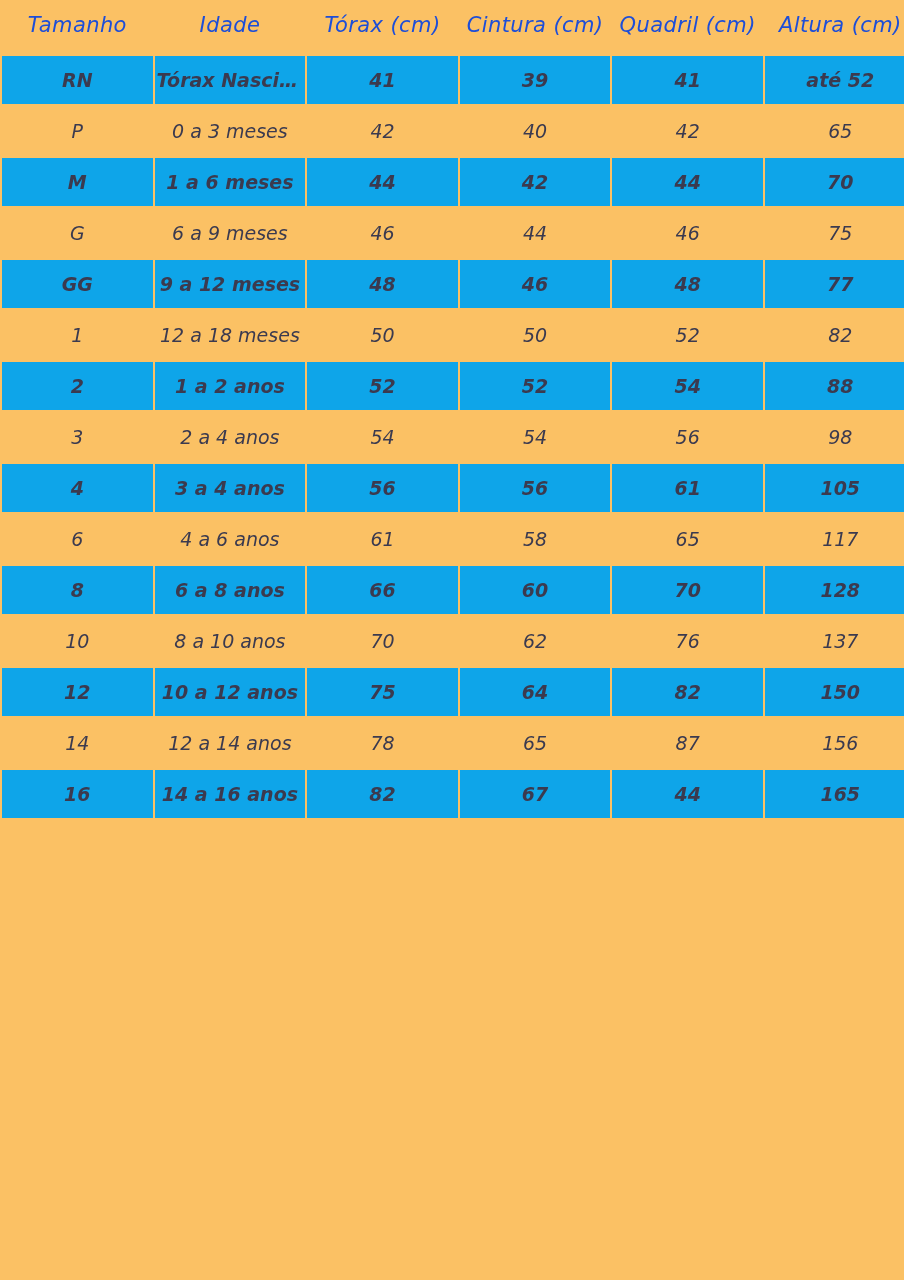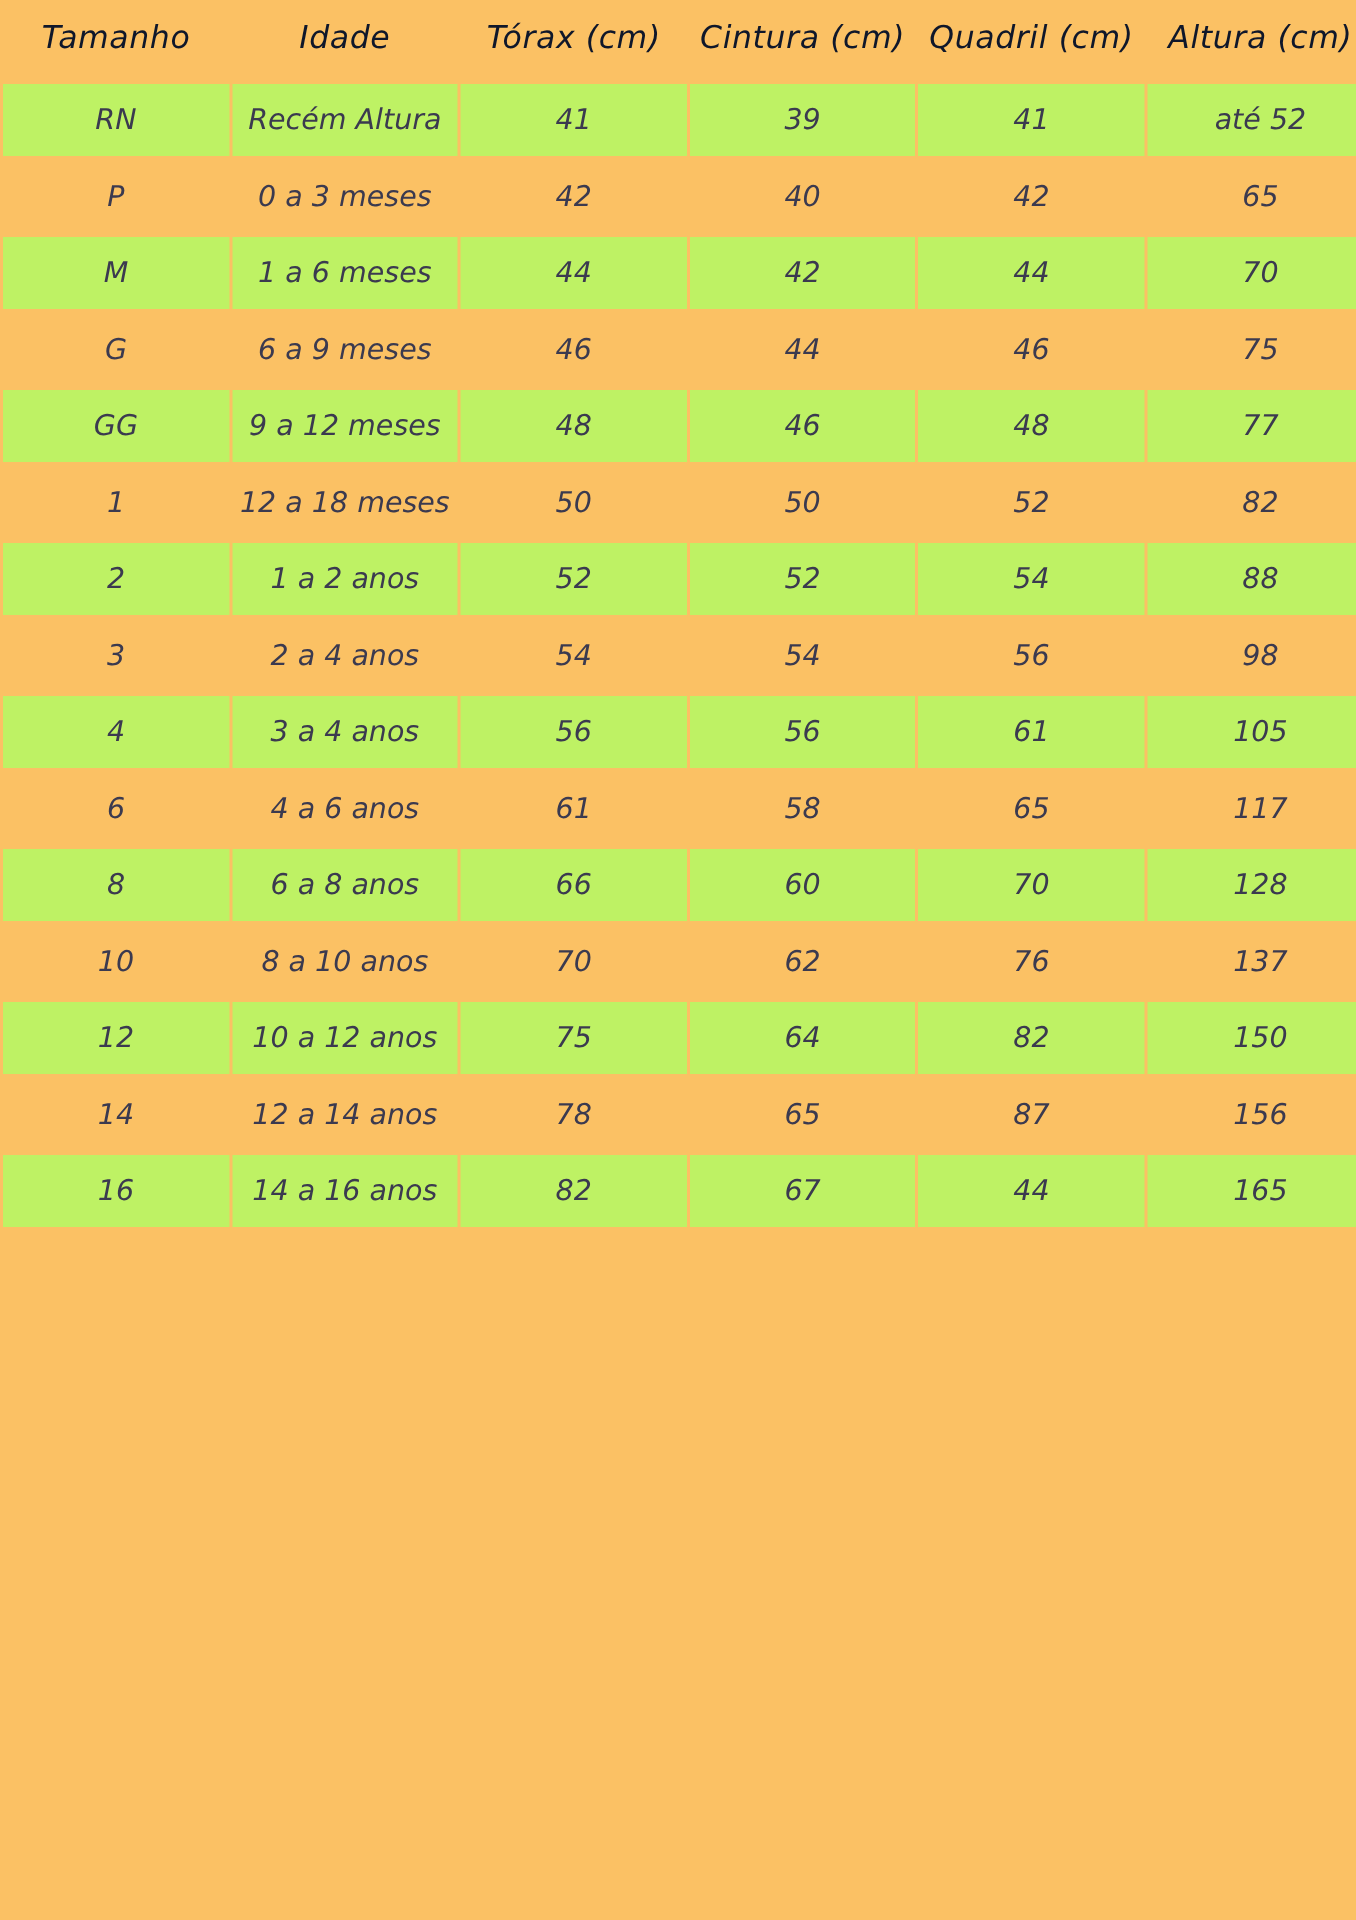--- a/index.html
+++ b/index.html
@@ -25,21 +25,21 @@
     width: 904px;
     border-collapse: separate;
     border-spacing: 2px 3px;
     margin: 0;
     table-layout: fixed;
   }
   table.size-table colgroup col { width: 150.6px; }
 
   thead tr th {
     background: transparent;
-    color: #0f172a;
+    color: #1d4ed8;
     font-weight: normal;
     font-size: 21px;
     letter-spacing: 0.4px;
     height: 44px;
     padding: 0 2px 6px 2px;
     text-align: center;
     vertical-align: middle;
     white-space: nowrap;
     font-family: "DejaVu Sans", sans-serif;
     font-style: italic;
@@ -50,21 +50,21 @@
     vertical-align: middle;
     font-size: 19px;
     color: #3b3a4f;
     font-family: "DejaVu Sans", sans-serif;
     font-style: italic;
     white-space: nowrap;
     padding: 0 2px;
     overflow: hidden;
     text-overflow: ellipsis;
   }
-  tbody tr.band-blue td { background: #bef264; }
+  tbody tr.band-blue td { background: #0ea5e9; font-weight: bold; }
   tbody tr.band-orange td { background: #fbc164; }
   .filler {
     width: 904px;
     background: #fbc164;
     height: 460px;
   }
 </style>
 </head>
 <body>
 
@@ -85,21 +85,21 @@
         <th>Idade</th>
         <th>Tórax (cm)</th>
         <th>Cintura (cm)</th>
         <th>Quadril (cm)</th>
         <th>Altura (cm)</th>
       </tr>
     </thead>
     <tbody>
         <tr class="band-blue">
           <td>RN</td>
-          <td>Recém Altura</td>
+          <td>Tórax Nascido</td>
           <td>41</td>
           <td>39</td>
           <td>41</td>
           <td>até 52</td>
         </tr>
         <tr class="band-orange">
           <td>P</td>
           <td>0 a 3 meses</td>
           <td>42</td>
           <td>40</td>

